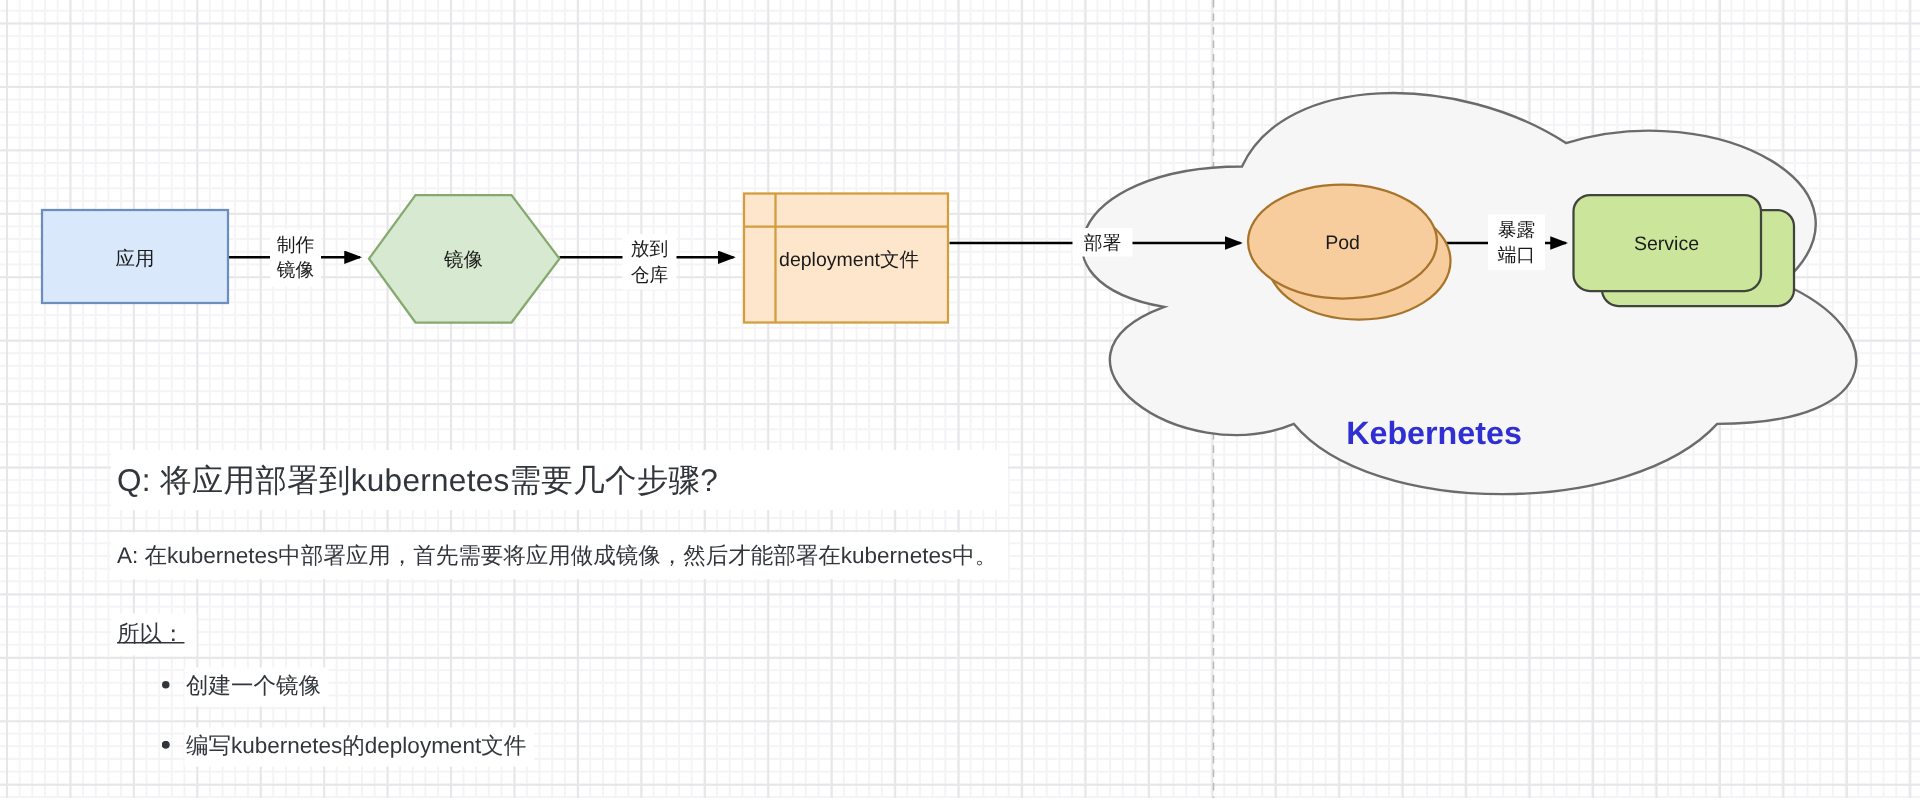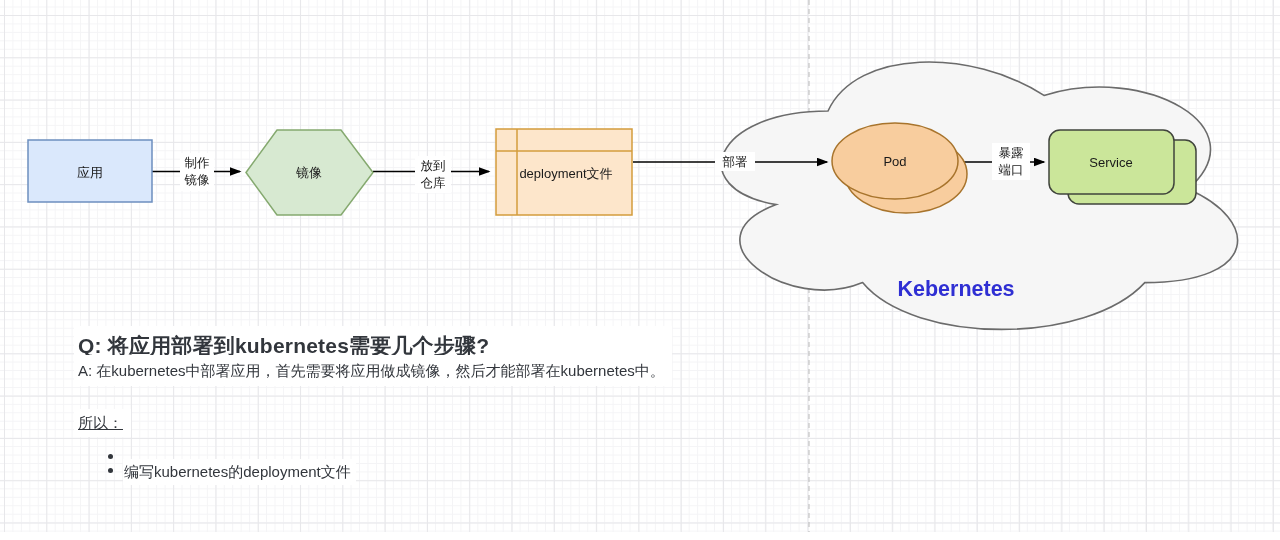--- a/index.html
+++ b/index.html
@@ -12,22 +12,22 @@
       linear-gradient(90deg, #e7e7ea 1px, transparent 1px),
       linear-gradient(#f4f4f6 1px, transparent 1px),
       linear-gradient(90deg, #f4f4f6 1px, transparent 1px);
     background-size:42.3px 42.3px,42.3px 42.3px,8.46px 8.46px,8.46px 8.46px;
     background-position:4px 15px;
   }
   svg{position:absolute;left:0;top:0;}
   .node-label{font-size:13px;fill:#1a1a1a;}
   .edge-label{font-size:12.5px;fill:#1a1a1a;}
   .qa{position:absolute;left:78px;top:0;width:610px;color:#32363c;}
-  .qa-q{position:absolute;top:326px;left:0;width:590px;background:#fff;
-        font-size:21px;font-weight:bold;padding:6px 4px 6px 4px;margin-left:-4px;letter-spacing:.2px;}
+  .qa-q{position:absolute;top:300px;left:0;width:590px;background:#fff;
+        font-size:21px;font-weight:normal;padding:6px 4px 6px 4px;margin-left:-4px;letter-spacing:.2px;}
   .qa-a{position:absolute;top:355px;left:0;width:590px;background:#fff;
         font-size:15px;line-height:23px;padding:4px;margin-left:-4px;}
   .qa-so{position:absolute;top:409px;left:0;background:#fff;
         font-size:15px;line-height:22px;padding:3px 8px 3px 4px;margin-left:-4px;text-decoration:underline;}
   .qa-list{position:absolute;top:445px;left:18px;margin:0;padding:0;}
   .qa-item{list-style:none;position:relative;padding-left:27px;margin:0 0 14px 0;
         font-size:15px;line-height:23px;}
   .qa-item .dot{position:absolute;left:12px;top:9px;width:5px;height:5px;border-radius:50%;background:#32363c;}
   .qa-item .txt{background:#fff;padding:1px 5px 2px 1px;display:inline-block;}
 </style>
@@ -106,20 +106,24 @@
     <text x="956" y="289" text-anchor="middle" dominant-baseline="central" font-size="21.5" font-weight="bold" fill="#2f2fd3">Kebernetes</text>
   </svg>
 
   <div class="qa">
     <div class="qa-q">Q: 将应用部署到kubernetes需要几个步骤?</div>
     <div class="qa-a">A: 在kubernetes中部署应用，首先需要将应用做成镜像，然后才能部署在kubernetes中。</div>
     <div class="qa-so">所以：</div>
     <ul class="qa-list">
       <li class="qa-item">
         <span class="dot"></span>
+        <span class="txt">创建一个镜像</span>
+      </li>
+      <li class="qa-item">
+        <span class="dot"></span>
       </li>
       <li class="qa-item">
         <span class="dot"></span>
         <span class="txt">编写kubernetes的deployment文件</span>
       </li>
     </ul>
   </div>
 
 </div>
 

